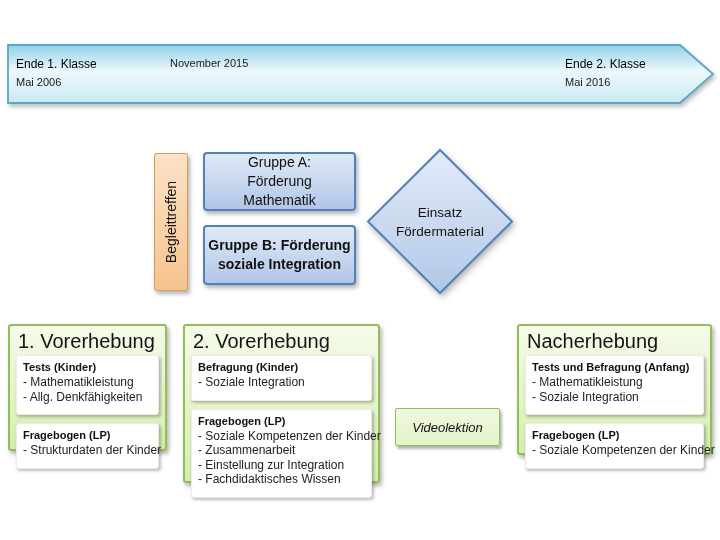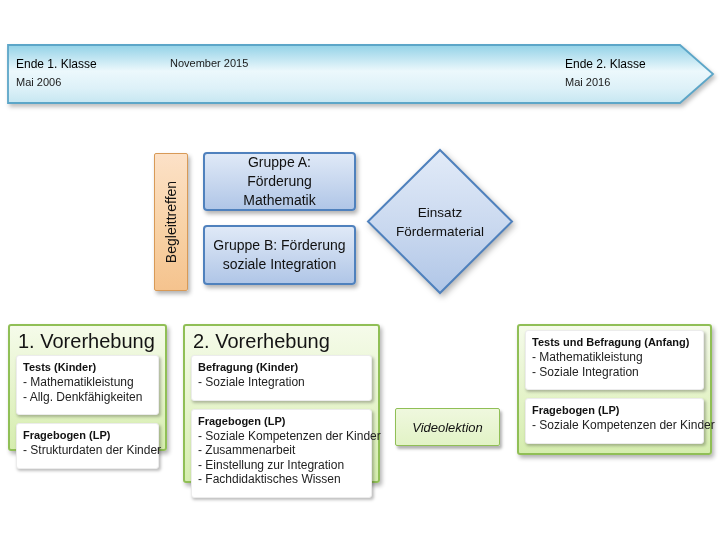--- a/index.html
+++ b/index.html
@@ -28,21 +28,21 @@
 
   .group-box{position:absolute;box-sizing:border-box;
              background:linear-gradient(180deg,#dfe9f7 0%,#c6d6ee 55%,#b0c6e7 100%);
              border:2px solid #4f81bd;border-radius:4px;
              box-shadow:2px 3px 4px rgba(0,0,0,0.3);
              display:flex;align-items:center;justify-content:center;
              text-align:center;font-size:14px;line-height:19px;}
   .group-a{left:203px;top:152px;width:153px;height:59px;}
   .group-a .wrap-narrow{width:100px;}
   .group-b{left:203px;top:225px;width:153px;height:60px;}
-  .group-b .wrap-narrow{width:146px;}
+  .group-b .wrap-narrow{width:146px;font-weight:bold;}
 
   .diamond-wrap{position:absolute;left:366px;top:148px;width:148px;height:147px;
                 filter:drop-shadow(2px 3px 3px rgba(0,0,0,0.3));}
   .diamond-wrap svg{position:absolute;left:0;top:0;}
   .diamond-text{position:absolute;left:0;top:0;width:148px;height:147px;
                 display:flex;align-items:center;justify-content:center;
                 text-align:center;font-size:13.5px;line-height:19px;}
   .diamond-text span{display:block;width:112px;}
 
   
@@ -147,20 +147,21 @@
     <div class="card">
       <div class="card-head">Fragebogen (LP)</div>
       <div class="card-item">- Soziale Kompetenzen der Kinder</div>
       <div class="card-item">- Zusammenarbeit</div>
       <div class="card-item">- Einstellung zur Integration</div>
       <div class="card-item">- Fachdidaktisches Wissen</div>
     </div>
   </div>
 
   <div class="survey survey-3">
+    <div class="survey-title">Nacherhebung</div>
     <div class="card">
       <div class="card-head">Tests und Befragung (Anfang)</div>
       <div class="card-item">- Mathematikleistung</div>
       <div class="card-item">- Soziale Integration</div>
     </div>
     <div class="card">
       <div class="card-head">Fragebogen (LP)</div>
       <div class="card-item">- Soziale Kompetenzen der Kinder</div>
     </div>
   </div>

